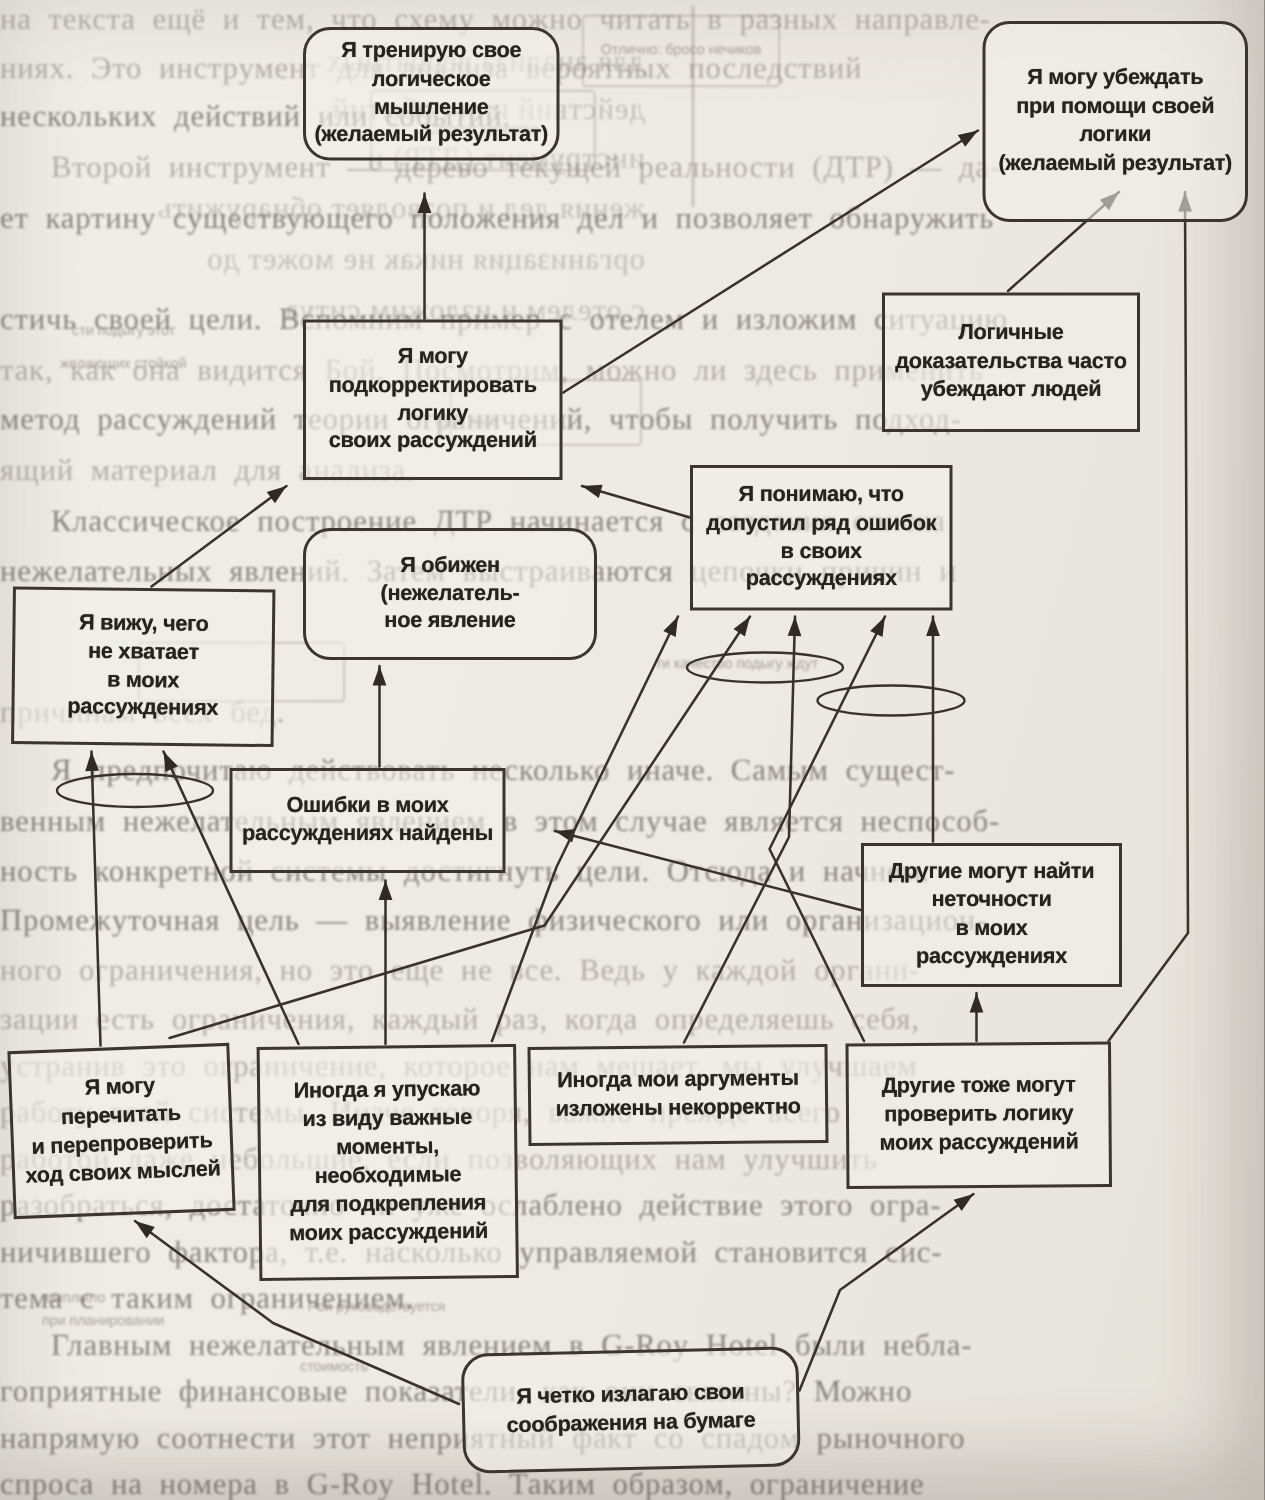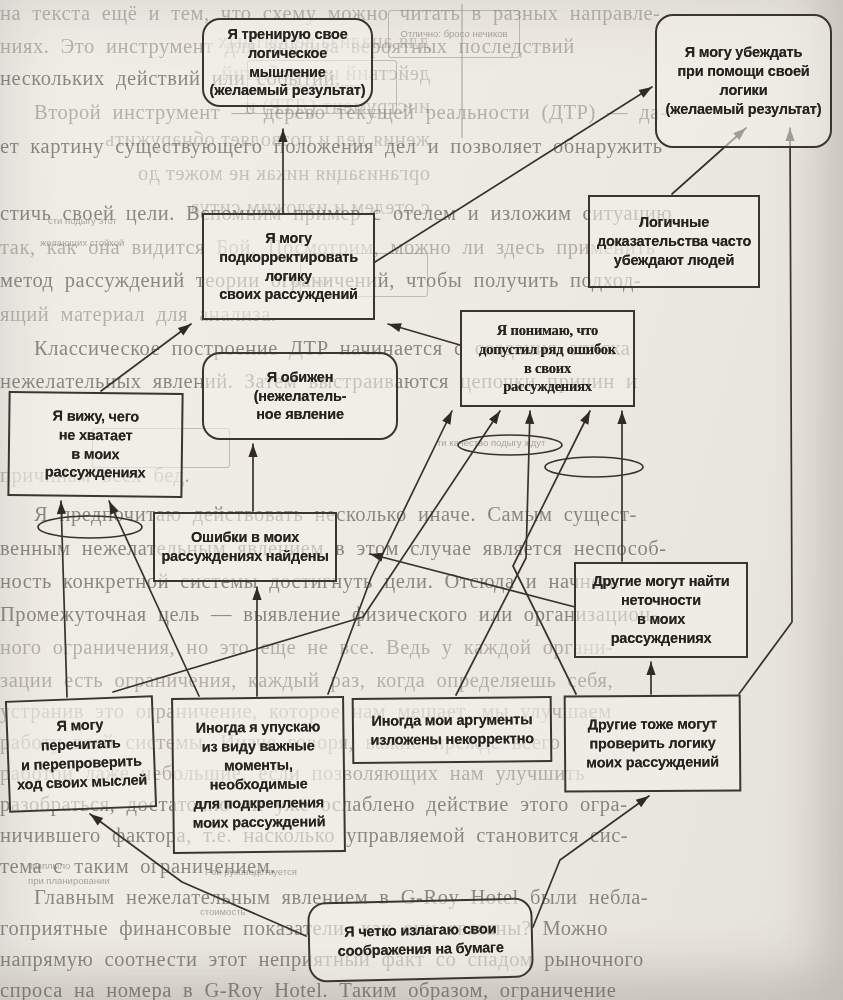--- a/index.html
+++ b/index.html
@@ -34,21 +34,21 @@
     text-shadow:0 0 .6px rgba(40,36,30,.7);}
   .node.rounded{border-radius:18px;}
   .node span{display:block;}
   
   #n-train{left:202px;top:18px;width:171px;height:89px;}
   #n-persuade{left:655px;top:14px;width:177px;height:134px;}
   #n-proofs{left:588px;top:195px;width:172px;height:93px;}
   #n-correct{left:202px;top:213px;width:173px;height:107px;}
   #n-offended{left:202px;top:352px;width:196px;height:88px;}
   #n-see{left:8px;top:392px;width:175px;height:105px;transform:rotate(.7deg);}
-  #n-understand{left:460px;top:310px;width:175px;height:97px;font-family:Liberation Serif, serif;}
+  #n-understand{left:460px;top:310px;width:175px;height:97px;}
   #n-errors{left:153px;top:512px;width:184px;height:70px;}
   #n-others-find{left:574px;top:562px;width:174px;height:96px;}
   #n-reread{left:7px;top:698px;width:148px;height:112px;transform:rotate(-2.2deg);}
   #n-miss{left:172px;top:697px;width:173px;height:156px;transform:rotate(-.7deg);}
   #n-badargs{left:352px;top:697px;width:200px;height:66px;transform:rotate(-.6deg);}
   #n-others-check{left:564px;top:695px;width:177px;height:97px;transform:rotate(-.4deg);}
   #n-paper{left:308px;top:900px;width:225px;height:80px;transform:rotate(-1.3deg);}
 </style>
 </head>
 <body>

